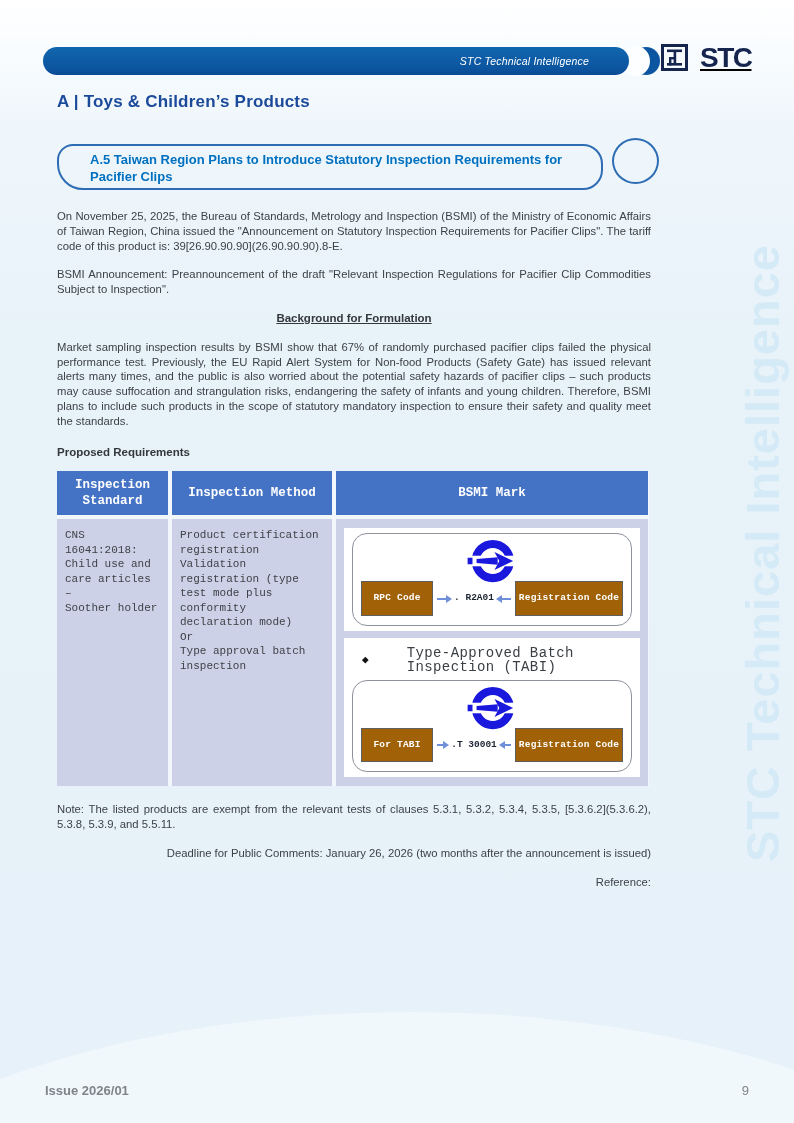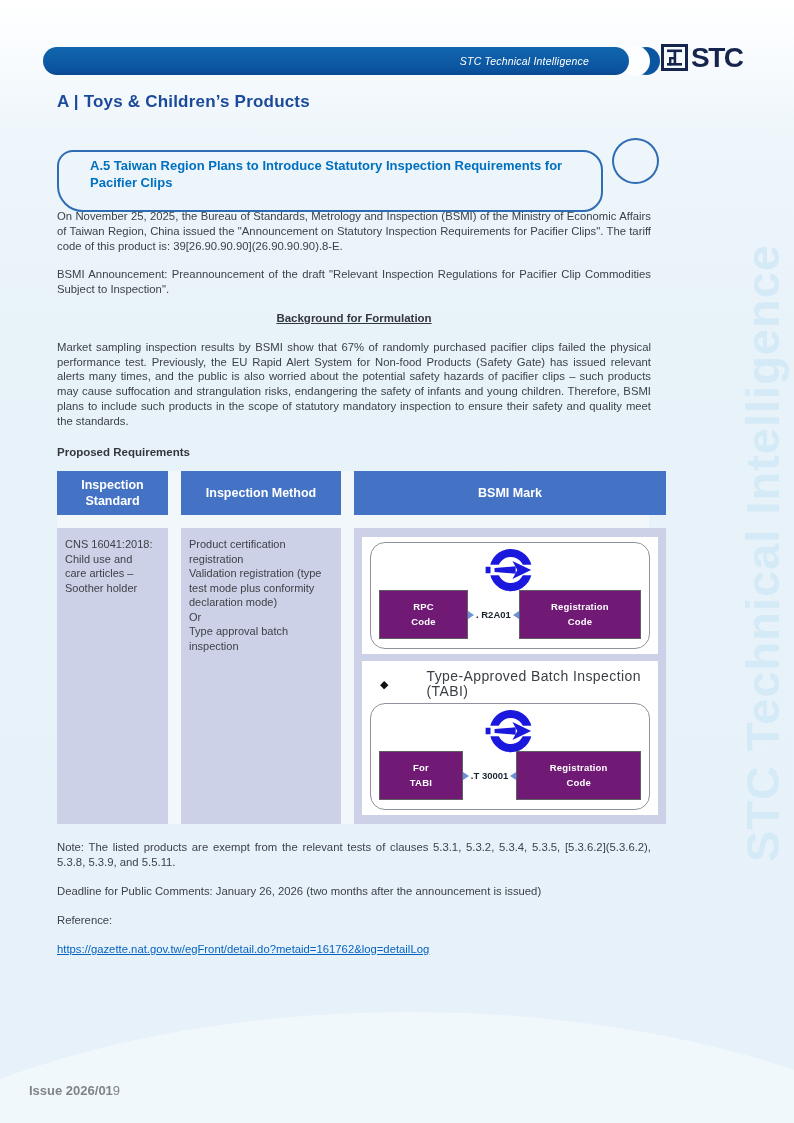--- a/index.html
+++ b/index.html
@@ -23,67 +23,67 @@
   }
   .banner-text { color:#fff; font-style:italic; font-size:10.5px; letter-spacing:.2px; }
   .banner-crescent {
     position:absolute; left:632px; top:47px; width:28px; height:28px;
     border-radius:50%; background:#0c55a0; z-index:1;
   }
   .banner-crescent::before {
     content:''; position:absolute; left:-10px; top:-1px; width:28px; height:30px;
     border-radius:50%; background:#fdfeff;
   }
-  .stc-logo { position:absolute; left:661px; top:44px; display:flex; align-items:flex-start; gap:3px; z-index:3; }
+  .stc-logo { position:absolute; left:661px; top:44px; display:flex; align-items:flex-start; gap:12px; z-index:3;text-decoration:underline; }
   .stc-seal { width:27px; height:27px; }
   .stc-word { font-size:28px; font-weight:bold; color:#15254e; letter-spacing:-1.5px; line-height:27px; }
 
   .page-title {
     position:absolute; left:57px; top:92px; font-size:17px; font-weight:bold; color:#1b4a9b;
     letter-spacing:.2px;
   }
 
   .section-box {
-    position:absolute; left:57px; top:150px; width:546px; height:62px;
+    position:absolute; left:57px; top:144px; width:546px; height:46px;
     border:2px solid #2e6db4; border-radius:16px 20px 20px 26px;
     padding:5px 10px 0 31px;
   }
   .section-box .title { color:#0070c0; font-weight:bold; font-size:13px; line-height:17px; }
   .section-circle {
     position:absolute; left:612px; top:138px; width:47px; height:46px;
     border:2px solid #2e6db4; border-radius:50%;
   }
 
   .content { position:absolute; left:57px; top:209px; width:594px; color:#3d4247; font-size:11.3px; line-height:14.8px; z-index:2; }
   .content p { text-align:justify; margin-bottom:14px; }
-  .content p.nj { text-align:left; }
+  .content p.nj { text-align:right; }
   .sub-head { font-weight:bold; text-decoration:underline; color:#33383d; margin:13px 0 14px; font-size:11.5px;text-align:center; }
   .sub-head2 { font-weight:bold; color:#33383d; margin:16px 0 12px; font-size:11.5px; }
 
   
-  .req-table { width:592px; display:grid; grid-template-columns:111px 160px 312px; gap:13px; background:#f2f7fb; margin-top:10px; }
+  .req-table { width:592px; display:grid; grid-template-columns:111px 160px 312px; gap:4px; background:#f2f7fb; margin-top:10px;font-family:Liberation Mono, monospace; }
   .req-table .th {
     background:#4472c4; color:#fff; font-weight:bold; font-size:12.5px;
     min-height:44px; display:flex; align-items:center; justify-content:center; text-align:center;
     line-height:16px; padding:4px;
   }
   .req-table .td { background:#ccd1e7; padding:9px 8px; font-size:11px; line-height:14.5px; color:#3d4247; }
   .pre { white-space:pre-line; }
   .td-marks { padding:4px 20px 12px 4px; }
 
   .mark-img { background:#fff; padding:5px 8px; }
   .mark-img + .mark-img { margin-top:7px; }
   .mark-frame {
     border:1.5px solid #8d929b; border-radius:15px;
     display:flex; flex-direction:column; align-items:center; padding:1px 8px 9px;
   }
   .mark-row { display:flex; align-items:center; width:100%; justify-content:space-between; margin-top:-6px; }
   .gray-btn {
-    background:#701a75; border:1px solid #5f5f61; color:#fff; font-weight:bold;
-    font-size:9.5px; padding:9px 22px; text-align:center; min-width:72px; letter-spacing:.2px;
+    background:#a16207; border:1px solid #5f5f61; color:#fff; font-weight:bold;
+    font-size:9.5px; padding:9px 0; text-align:center; min-width:72px; letter-spacing:.2px;
   }
   .gray-btn.wide { min-width:108px; }
   .code-label { font-size:9.5px; font-weight:bold; color:#1c2330; white-space:nowrap; }
   .harrow { flex:1; max-width:44px; height:2px; background:#6f8fd8; position:relative; margin:0 4px; }
   .harrow.right::after {
     content:''; position:absolute; right:-2px; top:-3px;
     border-left:6px solid #6f8fd8; border-top:4px solid transparent; border-bottom:4px solid transparent;
   }
   .harrow.left::after {
     content:''; position:absolute; left:-2px; top:-3px;
@@ -96,21 +96,21 @@
   .after-table { margin-top:16px; }
   .ref-link { color:#0563c1; text-decoration:underline; font-size:11.3px; }
 
   
   .watermark {
     position:absolute; right:4px; top:186px; height:676px; z-index:1;
     writing-mode:vertical-rl; transform:rotate(180deg);
     font-size:47px; font-weight:bold; color:#d5eaf7; letter-spacing:1px; white-space:nowrap;
   }
 
-  .footer { position:absolute; left:29px; right:45px; top:1083px; display:flex; justify-content:flex-start; z-index:2; }
+  .footer { position:absolute; left:45px; right:45px; top:1083px; display:flex; justify-content:space-between; z-index:2; }
   .footer .issue { font-size:13px; font-weight:bold; color:#7f8488; }
   .footer .pagenum { font-size:13px; color:#7f8488; }
 </style>
 </head>
 <body>
 
 <div class="page">
   <div class="bottom-ellipse"></div>
 
   <div class="banner">
@@ -201,21 +201,20 @@
             </div>
           </div>
         </div>
 
       </div>
     </div>
 
     <p class="after-table">Note: The listed products are exempt from the relevant tests of clauses 5.3.1, 5.3.2, 5.3.4, 5.3.5, [5.3.6.2](5.3.6.2), 5.3.8, 5.3.9, and 5.5.11.</p>
     <p class="nj">Deadline for Public Comments: January 26, 2026 (two months after the announcement is issued)</p>
     <p class="nj">Reference:</p>
-    <p class="nj"><a href="#" class="ref-link">https://gazette.nat.gov.tw/egFront/detail.do?metaid=161762&amp;log=detailLog</a></p>
   </div>
 
   <div class="watermark">STC Technical Intelligence</div>
 
   <div class="footer">
     <span class="issue">Issue 2026/01</span>
     <span class="pagenum">9</span>
   </div>
 </div>
 

